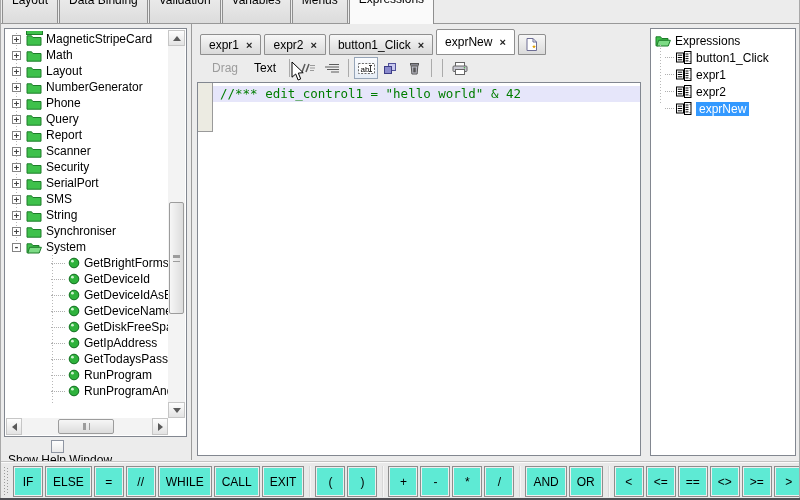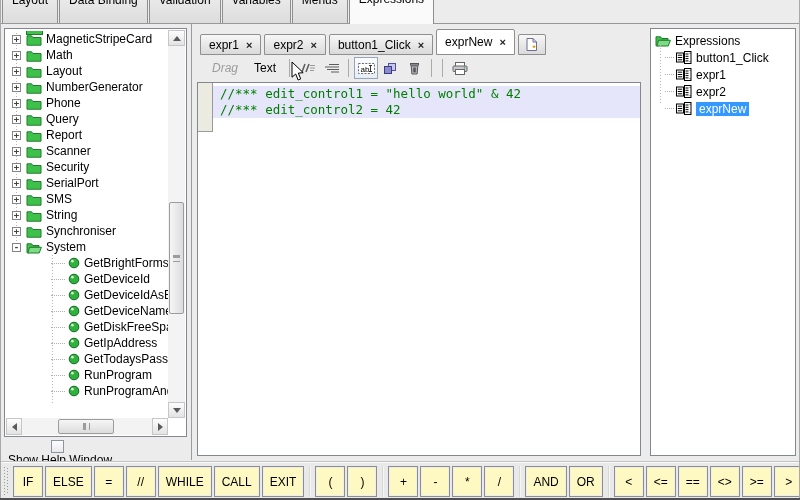--- a/index.html
+++ b/index.html
@@ -57,21 +57,21 @@
   .etabs{position:absolute;left:8px;top:4px;height:27px;display:flex;align-items:flex-end;}
   .etab{height:21px;box-sizing:border-box;padding:0 8px;margin-right:3px;display:flex;align-items:center;gap:7px;
         background:linear-gradient(#f7f7f7,#dadada);border:1px solid #8f8f8f;border-radius:2px 2px 0 0;}
   .etab.active{height:26px;background:#fff;}
   .xg{font-weight:bold;font-size:11px;line-height:10px;color:#222;}
   .newtab{height:21px;width:28px;box-sizing:border-box;display:flex;align-items:center;justify-content:center;
         background:linear-gradient(#f7f7f7,#dadada);border:1px solid #8f8f8f;border-radius:2px 2px 0 0;}
 
   .etoolbar{position:absolute;left:0;top:31px;right:0;height:26px;display:flex;align-items:center;padding-left:12px;}
   .tbtn{height:22px;display:flex;align-items:center;padding:0 8px;}
-  .tbtn.dis{color:#9c9c9c;font-style:italic;}
+  .tbtn.dis{color:#9c9c9c;}
   .ibtn{height:22px;width:24px;display:flex;align-items:center;justify-content:center;box-sizing:border-box;}
   .ibtn.hot{border:1px solid #96a5b8;background:linear-gradient(#fbfcfe,#e6edf6);}
   .tsep{width:1px;height:18px;background:#ababab;margin:0 5px;flex:none;}
 
   .editor{position:absolute;left:5px;top:58px;right:5px;bottom:4px;background:#fff;border:1px solid #828790;}
   .gutter{position:absolute;left:0;top:0;width:14px;height:48px;background:#ecebe2;
           border-right:1px solid #9a9a9a;border-bottom:1px solid #9a9a9a;}
   .cline{position:absolute;left:15px;right:0;height:16px;line-height:16px;background:#e6e6fa;
          font-family:"DejaVu Sans Mono",monospace;font-size:12.5px;color:#007d00;white-space:pre;padding-left:7px;}
 
@@ -86,21 +86,21 @@
   
   .opbar{position:absolute;left:0;right:0;top:461px;height:39px;background:#e9e9e9;
          border-top:1px solid #c2c2c2;box-shadow:inset 0 1px 0 #fafafa;}
   .grip{position:absolute;left:4px;top:5px;width:5px;height:28px;
         background-image:repeating-linear-gradient(to bottom,#9a9a9a 0 1px,transparent 1px 3px),
                          repeating-linear-gradient(to bottom,#9a9a9a 0 1px,transparent 1px 3px);
         background-size:1px 100%,1px 100%;background-position:0 0,3px 1px;background-repeat:no-repeat;}
   .ops{position:absolute;left:13px;top:4px;display:flex;align-items:center;}
   .opgroup{display:flex;gap:2px;margin-right:5px;padding-right:5px;border-right:1px solid #d8d8d8;box-shadow:1px 0 0 #f6f6f6;}
   .opgroup:last-child{border-right:none;box-shadow:none;}
-  .op{min-width:28px;height:29px;box-sizing:border-box;padding:0 6px;background:#fef9c3;
+  .op{min-width:28px;height:29px;box-sizing:border-box;padding:0 6px;background:#5eead4;
       border:1px solid #eeeeee;box-shadow:0 0 0 1px #8d8d8d;margin:1px;
       display:flex;align-items:center;justify-content:center;font-size:12px;color:#000;white-space:nowrap;}
 
   .cursor{position:absolute;left:291px;top:61px;z-index:60;pointer-events:none;}
 </style>
 </head>
 <body>
 
 <div>
 
@@ -435,21 +435,20 @@
           <rect x="2" y="5" width="14" height="5.5" rx="1" fill="#c9c9d2" stroke="#666"></rect>
           <rect x="4.5" y="8.5" width="9" height="5" fill="#fff" stroke="#666"></rect>
           <circle cx="13.5" cy="6.8" r="0.8" fill="#4a4"></circle>
         </svg>
       </div>
     </div>
 
     <div class="editor">
       <div class="gutter"></div>
       <div class="cline" style="top:3px;">//*** edit_control1 = "hello world" &amp; 42</div>
-      <div class="cline" style="top:19px;">//*** edit_control2 = 42</div>
     </div>
   </div>
 
   <div class="right">
     <div class="vdots" style="left:9px;top:16px;height:58px;"></div>
     <div class="rrow rroot" style="margin-top:3px;">
       <span class="ticon">
         <svg width="16" height="13" viewBox="0 0 16 13">
             <path d="M1 2.8h4.6l1.2 1.7H13v1.8H4.8L3.2 11.8H1z" fill="#3ec14b" stroke="#1e7d2a"></path>
             <path d="M3.6 6.3h11.8L13.2 12H1.8z" fill="#7ddb85" stroke="#1e7d2a"></path>

